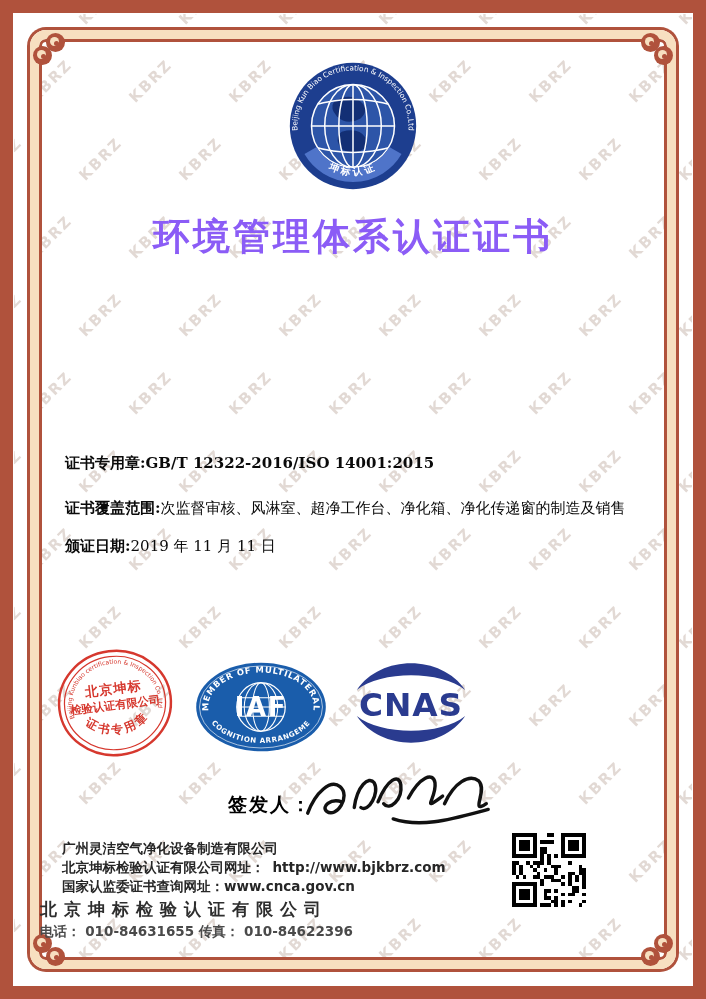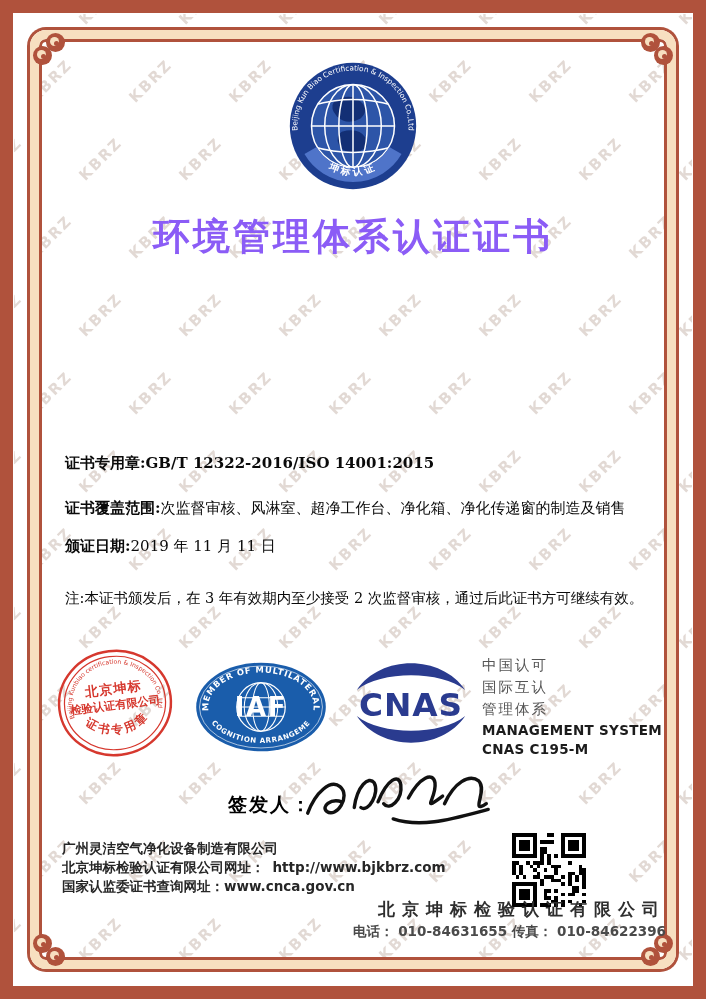--- a/index.html
+++ b/index.html
@@ -47,21 +47,21 @@
 
   .signer-label{position:absolute;left:228px;top:792px;font-size:19px;font-weight:bold;color:#000;letter-spacing:2px;}
   .signature{position:absolute;left:302px;top:760px;width:190px;height:76px;}
 
   .verify{position:absolute;left:62px;top:839px;font-size:13.5px;font-weight:bold;color:#262626;
           line-height:19px;font-family:"DejaVu Sans",sans-serif;white-space:nowrap;}
   .verify .url{margin-left:8px;}
 
   .qr{position:absolute;left:512px;top:833px;width:74px;height:74px;background:#fff;}
 
-  .footer{position:absolute;left:40px;right:40px;top:898px;text-align:right;font-family:"DejaVu Sans",sans-serif;}
+  .footer{position:absolute;left:40px;right:40px;top:898px;text-align:left;font-family:"DejaVu Sans",sans-serif;}
   .footer .co{font-size:17px;font-weight:bold;letter-spacing:7px;color:#2e2e2e;}
   .footer .addr{font-size:13px;font-weight:bold;color:#4a4a4a;margin-top:4px;}
   .footer .tel{font-size:13.5px;font-weight:bold;color:#4a4a4a;margin-top:2px;}
 </style>
 </head>
 <body>
 
 <div class="cert">
 
   <div class="watermark">
@@ -211,21 +211,20 @@
 
     <div class="field f4">
       <b>证书专用章:</b><b>GB/T 12322-2016/ISO 14001:2015</b>
     </div>
     <div class="field f5">
       <b>证书覆盖范围:</b><span>次监督审核、风淋室、超净工作台、净化箱、净化传递窗的制造及销售</span>
     </div>
     <div class="field f6">
       <b>颁证日期:</b><span>2019 年 11 月 11 日</span>
     </div>
-    <div class="field note">注:本证书颁发后，在 3 年有效期内至少接受 2 次监督审核，通过后此证书方可继续有效。</div>
 
     <svg class="stamp" viewBox="0 0 240 224">
       <ellipse cx="120" cy="112" rx="114" ry="106" fill="none" stroke="#d6382e" stroke-width="5"></ellipse>
       <ellipse cx="120" cy="112" rx="103" ry="95" fill="none" stroke="#d6382e" stroke-width="2.5"></ellipse>
       <path id="stamp-arc" d="M37.3,139.4 A88,80 0 1 1 202.7,139.4" fill="none"></path>
       <path id="stamp-bottom" d="M58.7,151.9 A80,62 0 0 0 181.3,151.9" fill="none"></path>
       <text font-size="12.5" fill="#d6382e" font-family="DejaVu Sans, sans-serif" text-anchor="middle">
         <textPath href="#stamp-arc" startOffset="50%">Beijing Kunbiao certification &amp; Inspection Co.,Ltd</textPath>
       </text>
       <text x="120" y="92" font-size="27" font-weight="bold" fill="#d6382e" text-anchor="middle" letter-spacing="2">北京坤标</text>
@@ -259,27 +258,20 @@
       </text>
       <text x="160" y="132" font-size="62" font-weight="900" fill="#fff" font-family="DejaVu Sans, sans-serif" text-anchor="middle" letter-spacing="4">IAF</text>
     </svg>
 
     <svg class="cnas" viewBox="0 0 260 184">
       <path d="M14,64 C66,-12 194,-12 246,64 C194,22 66,22 14,64 Z" fill="#2a3b8f"></path>
       <path d="M14,120 C66,196 194,196 246,120 C194,162 66,162 14,120 Z" fill="#2a3b8f"></path>
       <text x="130" y="120" font-size="70" font-weight="900" fill="#2a3b8f" font-family="DejaVu Sans, sans-serif" text-anchor="middle" letter-spacing="2">CNAS</text>
     </svg>
 
-    <div class="accr">
-      <div class="cn">中国认可</div>
-      <div class="cn">国际互认</div>
-      <div class="cn">管理体系</div>
-      <div class="en">MANAGEMENT SYSTEM</div>
-      <div class="en">CNAS C195-M</div>
-    </div>
 
     <div class="signer-label">签发人：</div>
     <svg class="signature" viewBox="0 0 200 80">
       <g fill="none" stroke="#111" stroke-width="3.6" stroke-linecap="round" stroke-linejoin="round">
         <path d="M6,56 C14,34 30,20 40,28 C52,38 36,62 26,54 C20,49 30,40 42,44"></path>
         <path d="M55,50 C58,28 70,16 76,24 C82,34 70,56 62,50"></path>
         <path d="M80,44 C90,20 102,14 104,26 C106,42 92,54 86,46"></path>
         <path d="M112,40 C124,18 138,12 140,24 C142,40 124,56 148,38"></path>
         <path d="M150,46 C160,24 176,14 186,22 C196,32 176,58 194,46"></path>
         <path d="M96,62 C126,72 158,62 196,52"></path>

